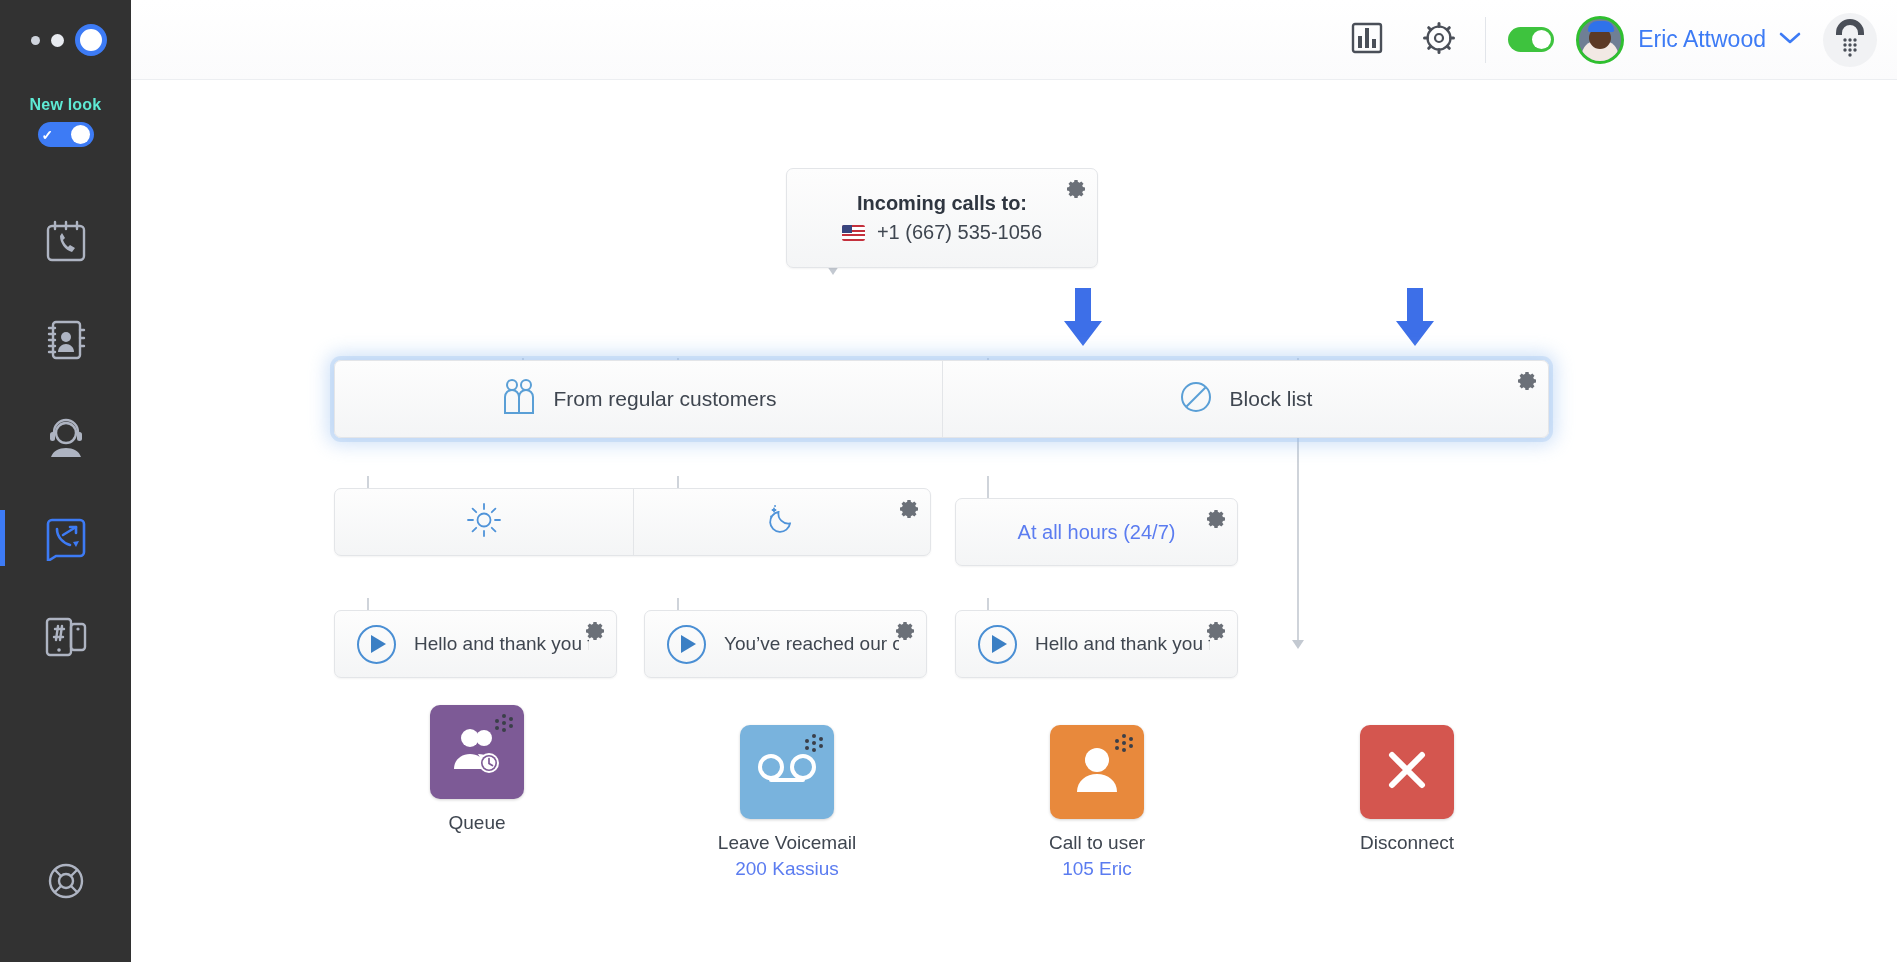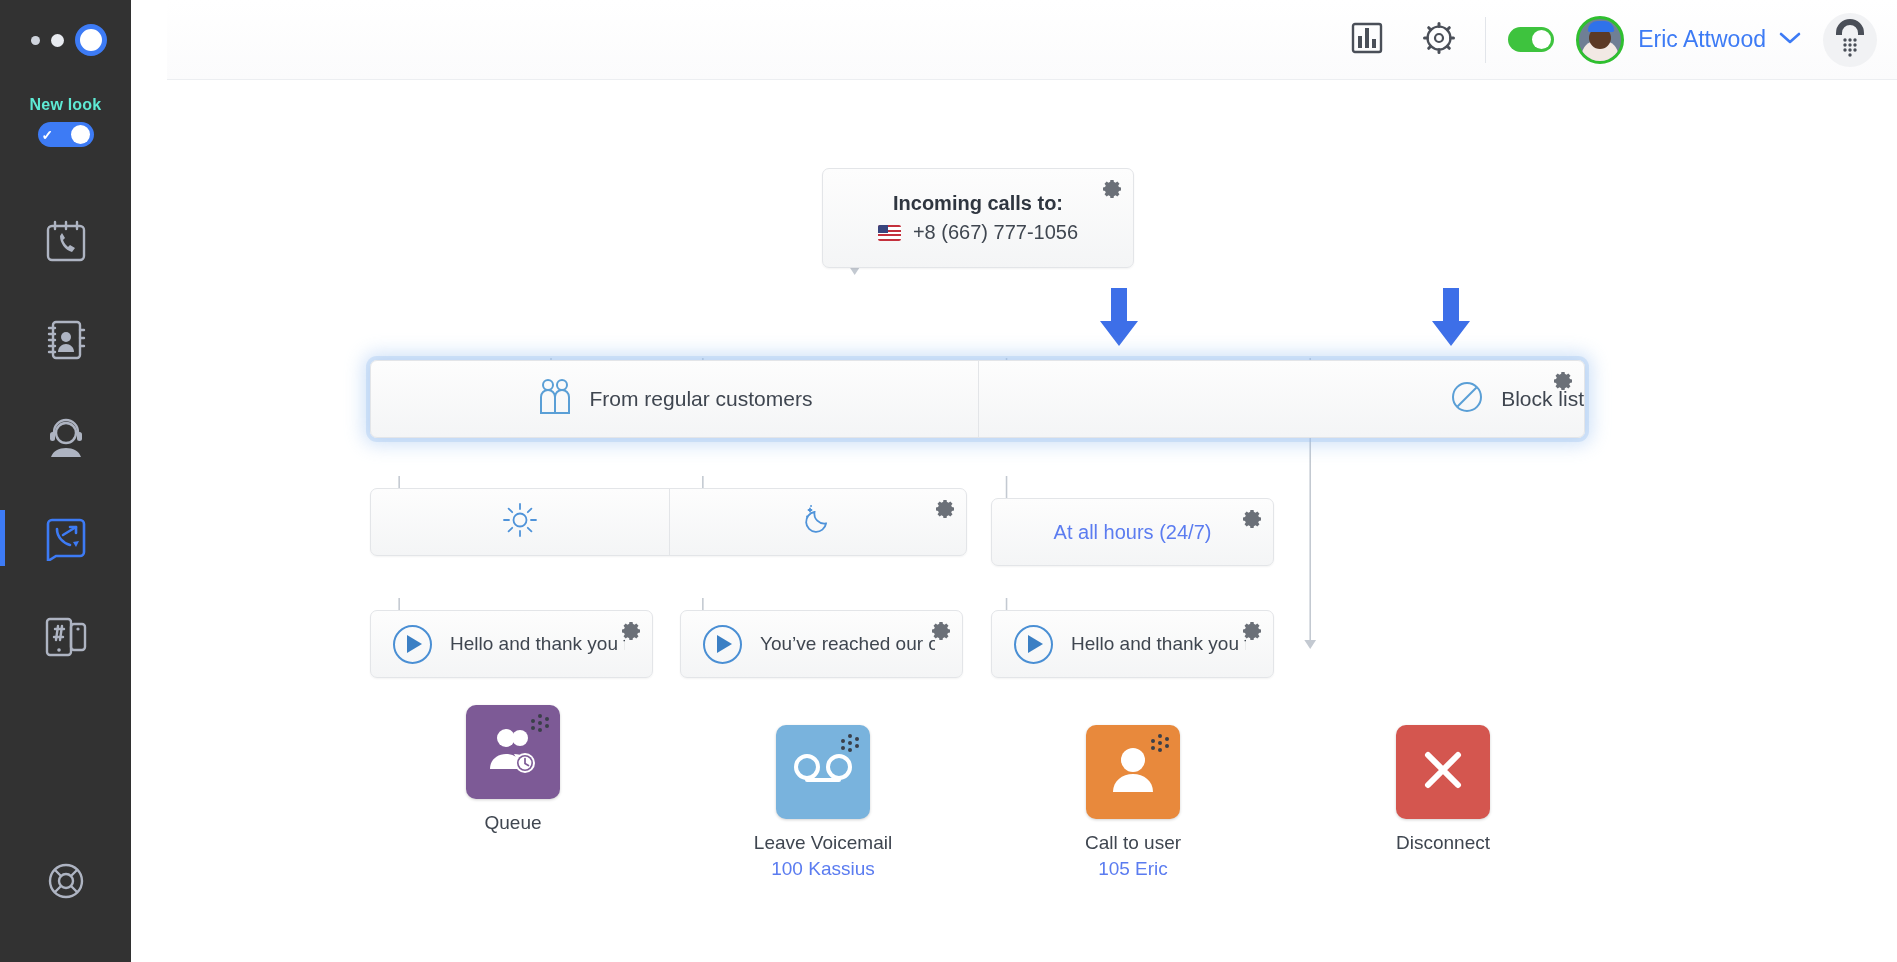--- a/index.html
+++ b/index.html
@@ -45,21 +45,21 @@
   }
   .sb-item.active::before {
     content: ""; position: absolute; left: 0; top: 22px;
     width: 5px; height: 56px; background: #3d7bf5;
   }
   .sb-item svg { display: block; }
   .sb-help { position: absolute; left: 0; right: 0; bottom: 56px;
     display: flex; align-items: center; justify-content: center; cursor: pointer; }
 
   
-  .main { flex: 1 1 auto; position: relative; height: 944px; background: #fff; margin-left: 36px; }
+  .main { flex: 1 1 auto; position: relative; height: 944px; background: #fff; }
   .topbar {
     height: 80px; display: flex; align-items: center; justify-content: flex-end;
     padding-right: 20px; gap: 0; border-bottom: 1px solid #eceef1;
     background: linear-gradient(#ffffff, #fbfbfc);
   }
   .tb-icon { width: 72px; display:flex; align-items:center; justify-content:center; cursor:pointer; }
   .tb-divider { width: 1px; height: 46px; background: #e2e5ea; margin: 0 22px 0 10px; }
   .tb-toggle {
     width: 46px; height: 25px; border-radius: 13px; background: #3ec33e;
     display: flex; align-items: center; justify-content: flex-end; padding: 0 3px;
@@ -126,21 +126,21 @@
     display: flex; border-radius: 7px;
     box-shadow: 0 0 0 4px rgba(150,190,240,.30), 0 0 18px 7px rgba(150,190,240,.45);
   }
   .ct-cell {
     display: flex; align-items: center; justify-content: center; gap: 17px;
     position: relative; cursor: pointer; font-size: 21px; color: #3f4650;
   }
   .ct-cell + .ct-cell { border-left: 1px solid #e3e5e8; }
   #ct-regular { flex: 0 0 607px; }
   #ct-vip { flex: 0 0 313px; }
-  #ct-block { flex: 1 1 auto; justify-content: flex-end; }
+  #ct-block { flex: 1 1 auto; }
 
   
   #sched-row {
     left: 203px; top: 408px; width: 597px; height: 68px; display: flex;
   }
   .sched-cell { flex: 1 1 50%; display:flex; align-items:center; justify-content:center;
     position: relative; cursor: pointer; }
   .sched-cell + .sched-cell { border-left: 1px solid #e3e5e8; }
   #sched-247 {
     left: 824px; top: 418px; width: 283px; height: 68px;
@@ -398,21 +398,21 @@
               <path d="M20 9.4l-2.1-.3a7.3 7.3 0 00-.7-1.7l1.3-1.7-2.2-2.2-1.7 1.3a7.3 7.3 0 00-1.7-.7L12.6 2H9.4l-.3 2.1a7.3 7.3 0 00-1.7.7L5.7 3.5 3.5 5.7l1.3 1.7a7.3 7.3 0 00-.7 1.7L2 9.4v3.2l2.1.3c.17.6.4 1.16.7 1.7l-1.3 1.7 2.2 2.2 1.7-1.3c.54.3 1.1.53 1.7.7l.3 2.1h3.2l.3-2.1c.6-.17 1.16-.4 1.7-.7l1.7 1.3 2.2-2.2-1.3-1.7c.3-.54.53-1.1.7-1.7l2.1-.3z"></path>
             </svg>
           </span>
         </div>
         <div class="pc-title">Incoming calls to:</div>
         <div class="pc-number-row">
           <span class="flag">
             <span class="stripes"></span>
               <span class="canton"></span>
           </span>
-          <span class="pc-number">+8 (667) 777-1056</span>
+          <span class="pc-number">+1 (667) 535-1056</span>
         </div>
       </div>
 
       <div class="node" id="ct-row">
         <div class="ct-cell" id="ct-regular">
           <span>
             <svg width="36" height="38" viewBox="0 0 36 38" fill="none" stroke="#5a9fd6" stroke-width="2">
               <circle cx="11" cy="7" r="5"></circle>
                 <circle cx="25" cy="7" r="5"></circle>
               <path d="M4 19a7 7 0 0114 0v16H4z"></path>
@@ -566,21 +566,21 @@
             <i style="left:9px;top:0"></i>
               <i style="left:16px;top:3px"></i>
             <i style="left:2px;top:5px"></i>
               <i style="left:9px;top:7px"></i>
               <i style="left:16px;top:10px"></i>
             <i style="left:2px;top:12px"></i>
               <i style="left:9px;top:14px"></i>
           </span>
         </div>
         <div class="tile-label">Leave Voicemail</div>
-        <div class="tile-sub">100 Kassius</div>
+        <div class="tile-sub">200 Kassius</div>
       </div>
 
       <div class="tile-wrap" id="tile-call">
         <div class="tile" style="background:#e8893c">
           <span>
             <svg width="42" height="48" viewBox="0 0 42 48" fill="#ffffff">
               <circle cx="21" cy="14" r="12"></circle>
               <path d="M1 46c0-11 9-18 20-18s20 7 20 18z"></path>
             </svg>
           </span>

